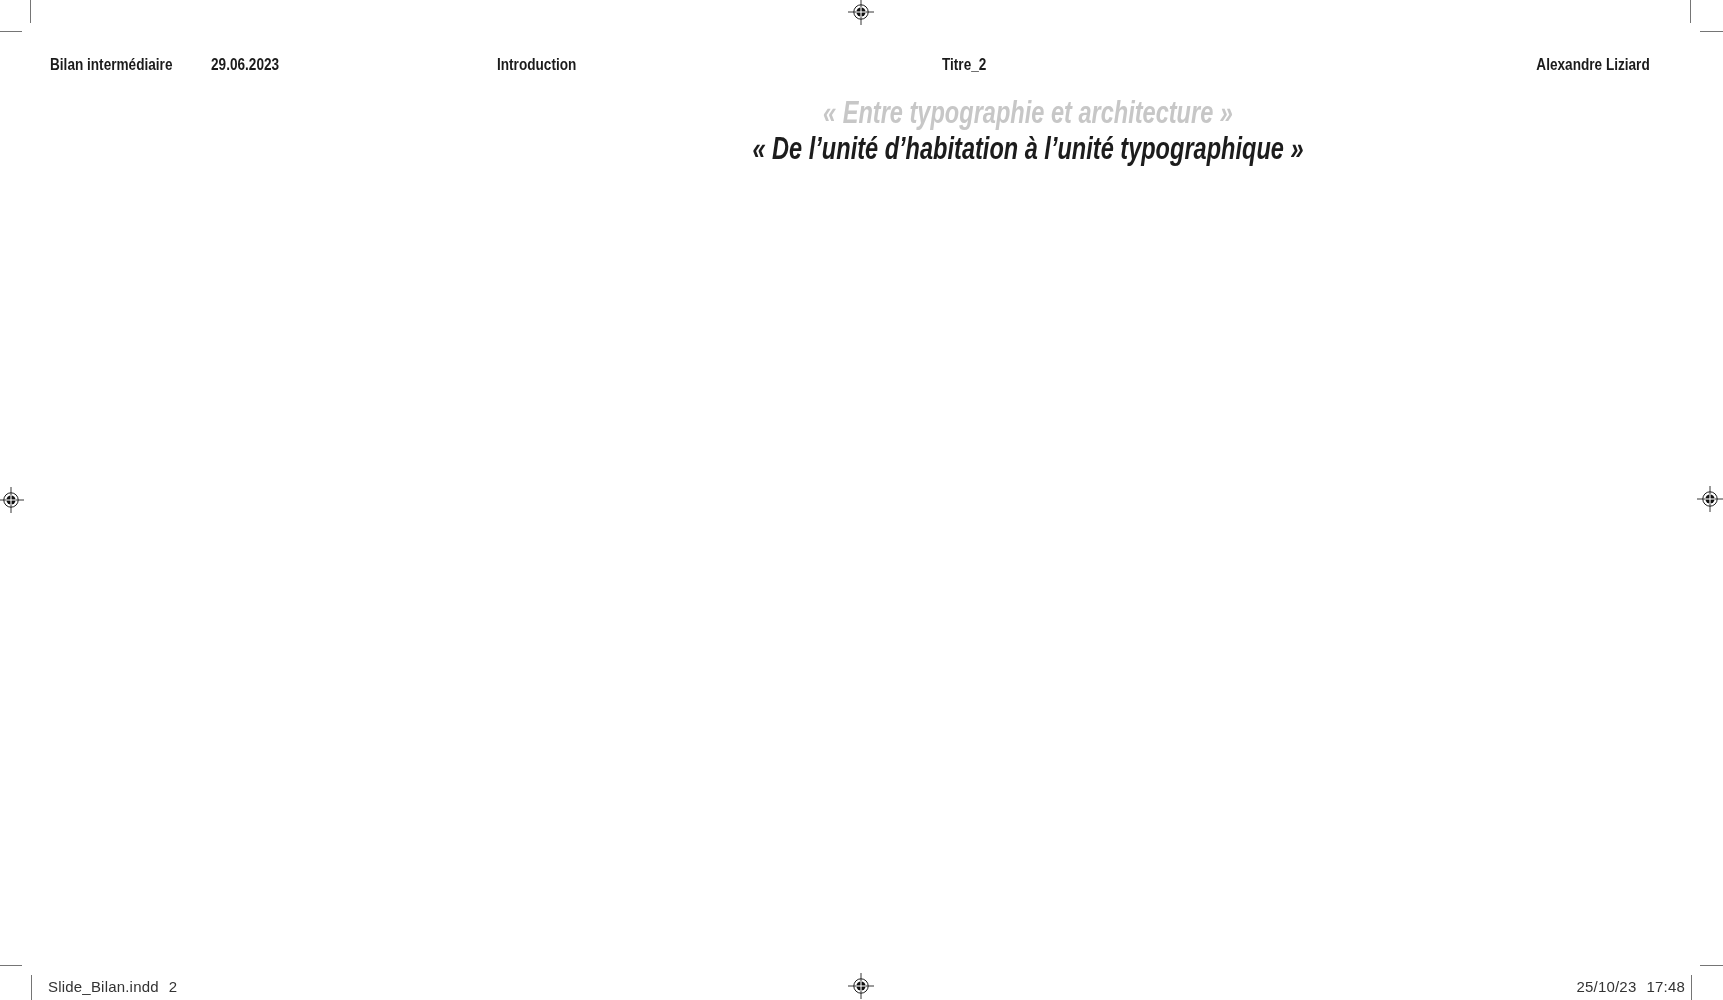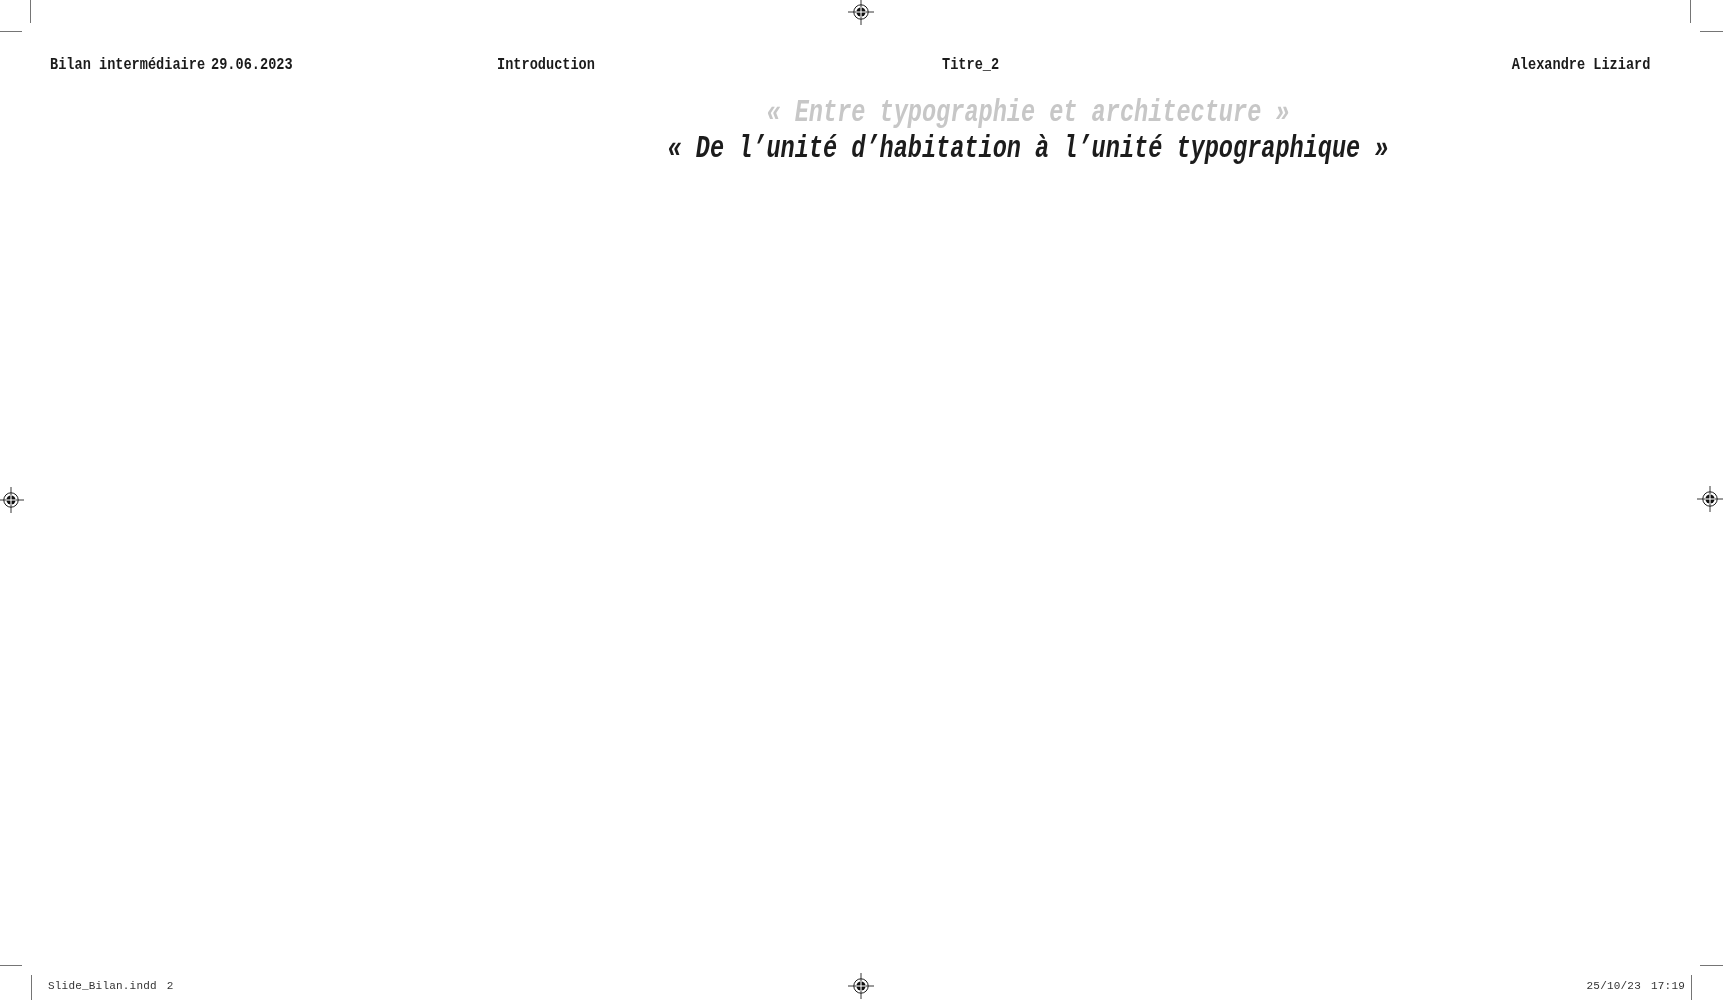--- a/index.html
+++ b/index.html
@@ -7,21 +7,20 @@
     padding: 0;
     background: #ffffff;
     font-family: "Liberation Sans", sans-serif;
   }
   #canvas {
     position: relative;
     width: 1723px;
     height: 1000px;
     background: #ffffff;
     overflow: hidden;
-    font-family: Liberation Mono, monospace;
   }
 
   
   .crop {
     position: absolute;
     background: #757575;
   }
   .crop.v { width: 1px; }
   .crop.h { height: 1px; }
   .crop-tl-v { left: 30px;   top: 0;      height: 23px; }
@@ -73,21 +72,21 @@
     font-style: italic;
     transform: translateX(-50%) scaleX(0.76);
   }
   .title-1 { top: 94px;  color: #c7c7c7; }
   .title-2 { top: 130px; color: #1c1c1c; }
 
   
   .slug {
     position: absolute;
     top: 981px;
-    font-size: 11px;
+    font-size: 15px;
     line-height: 11px;
     font-weight: 400;
     color: #333333;
     letter-spacing: 0.2px;
     white-space: nowrap;
   }
   .slug-left  { left: 48px; }
   .slug-right { left: auto; right: 38px; }
   .slug .gap  { display: inline-block; width: 10px; }
 </style>
@@ -141,15 +140,15 @@
   <div class="hdr hdr-doctype">Bilan intermédiaire</div>
   <div class="hdr hdr-date">29.06.2023</div>
   <div class="hdr hdr-section">Introduction</div>
   <div class="hdr hdr-style">Titre_2</div>
   <div class="hdr hdr-author">Alexandre Liziard</div>
 
   <div class="title-line title-1">« Entre typographie et architecture »</div>
   <div class="title-line title-2">« De l’unité d’habitation à l’unité typographique »</div>
 
   <div class="slug slug-left"><span>Slide_Bilan.indd</span><span class="gap"></span><span>2</span></div>
-  <div class="slug slug-right"><span>25/10/23</span><span class="gap"></span><span>17:19</span></div>
+  <div class="slug slug-right"><span>25/10/23</span><span class="gap"></span><span>17:48</span></div>
 
 </div>
 
 </body></html>

